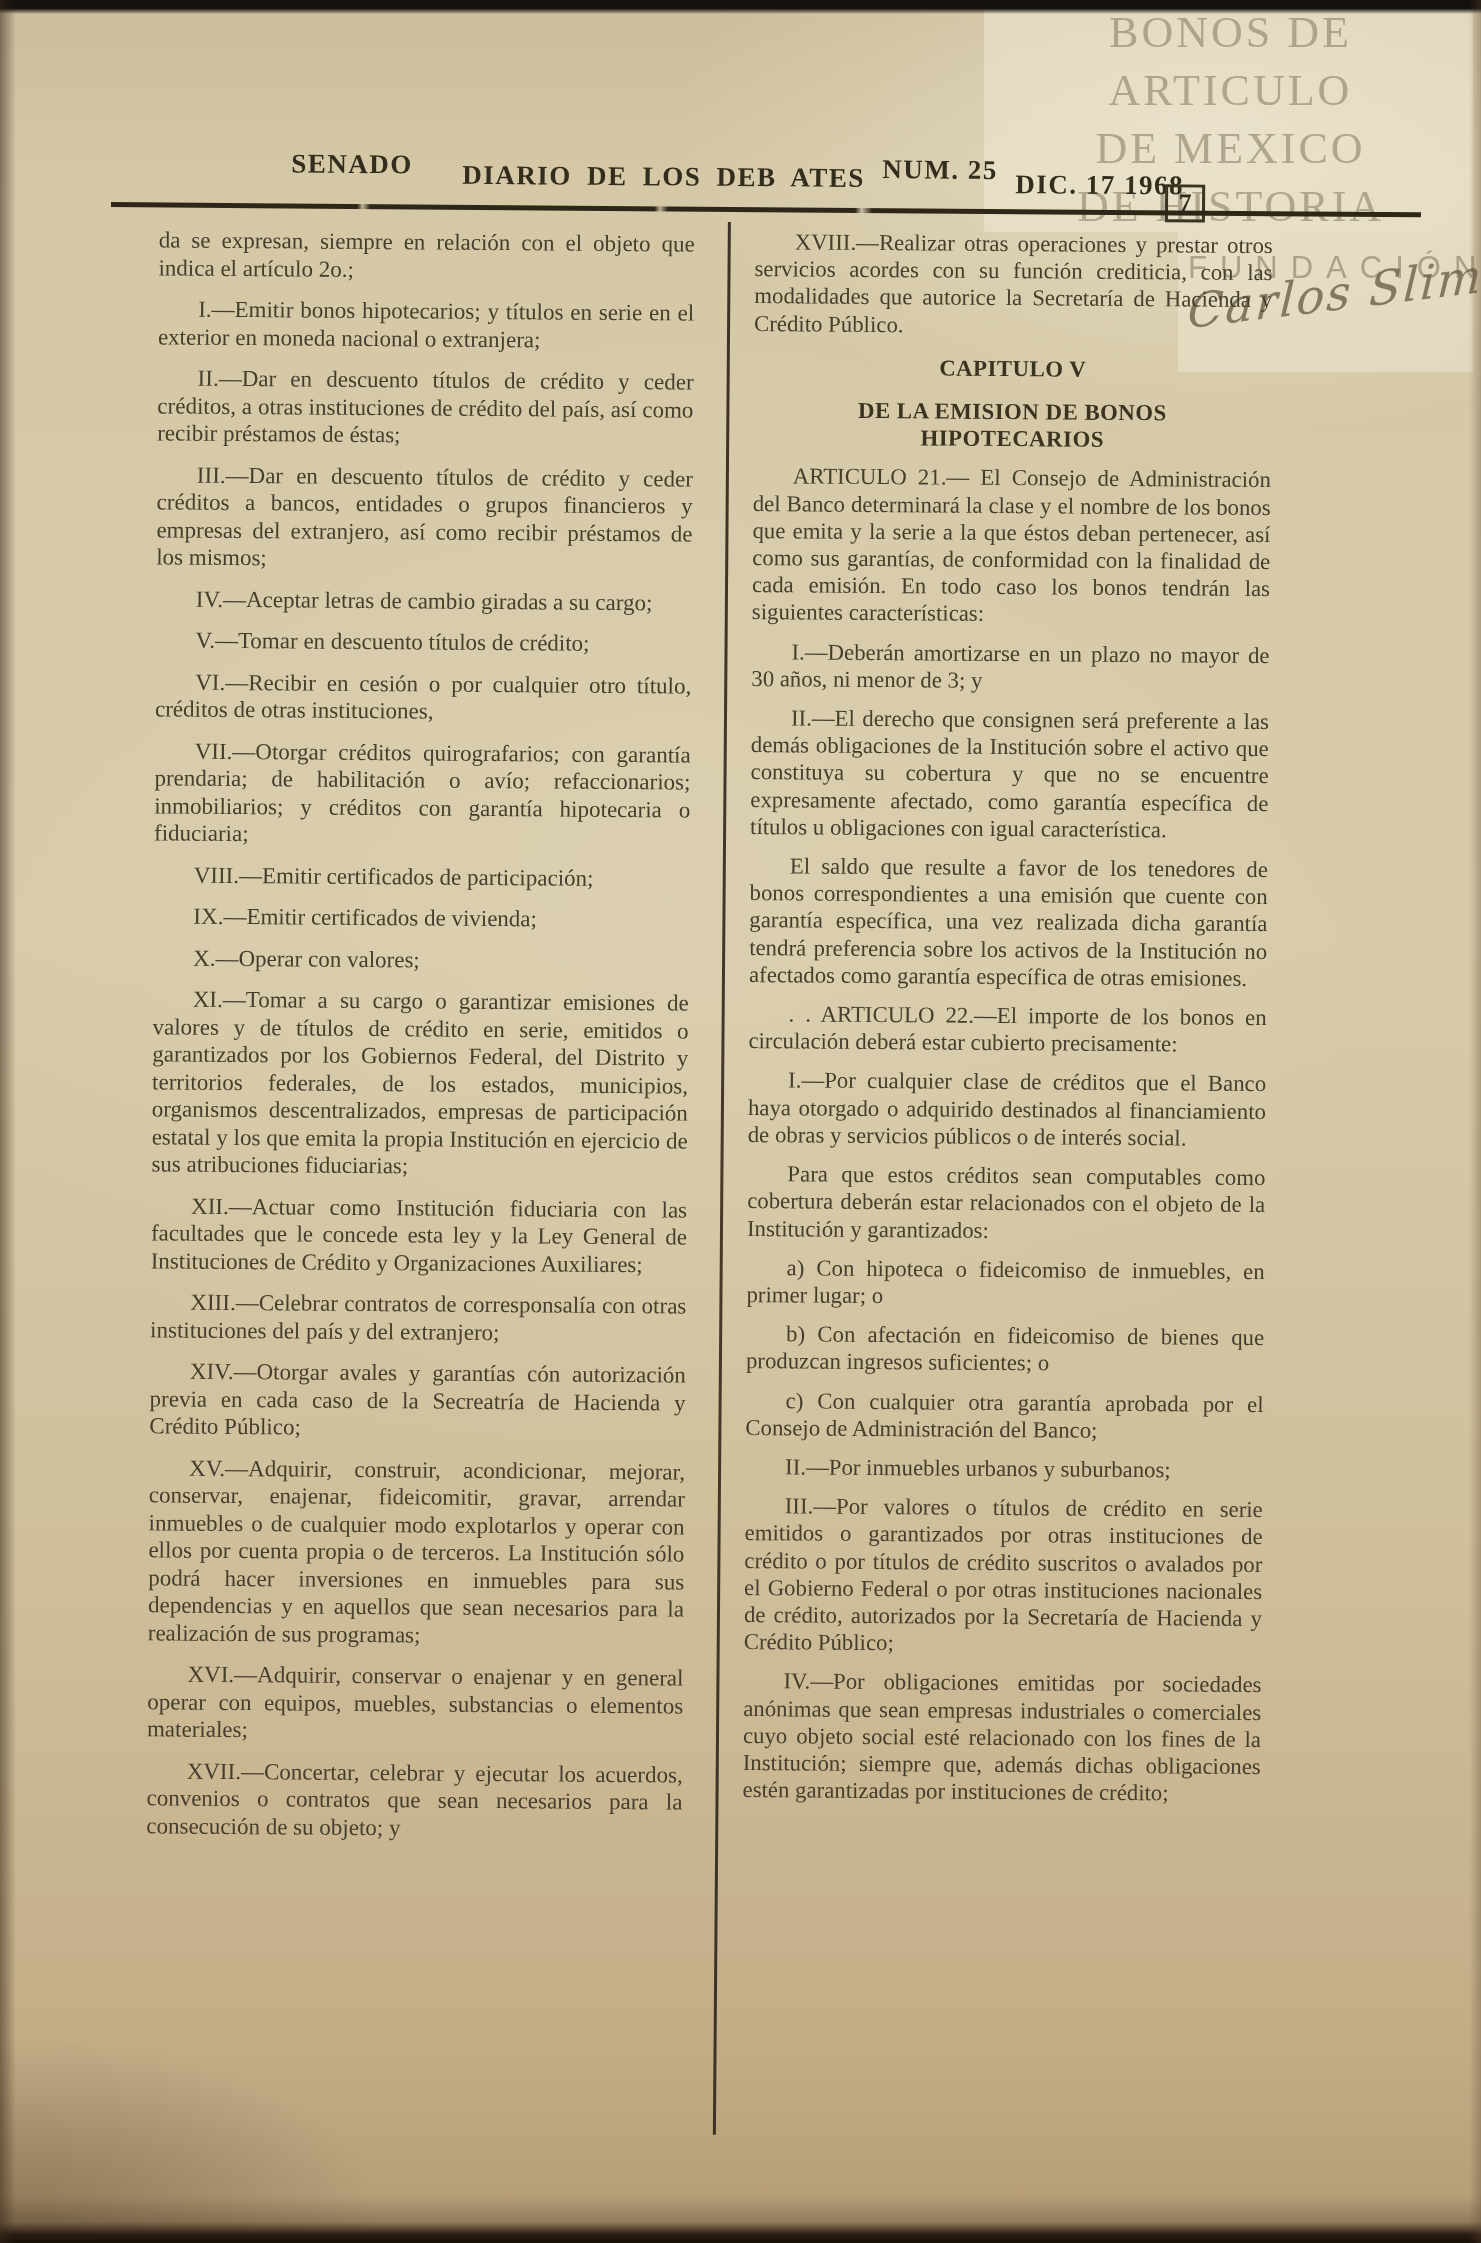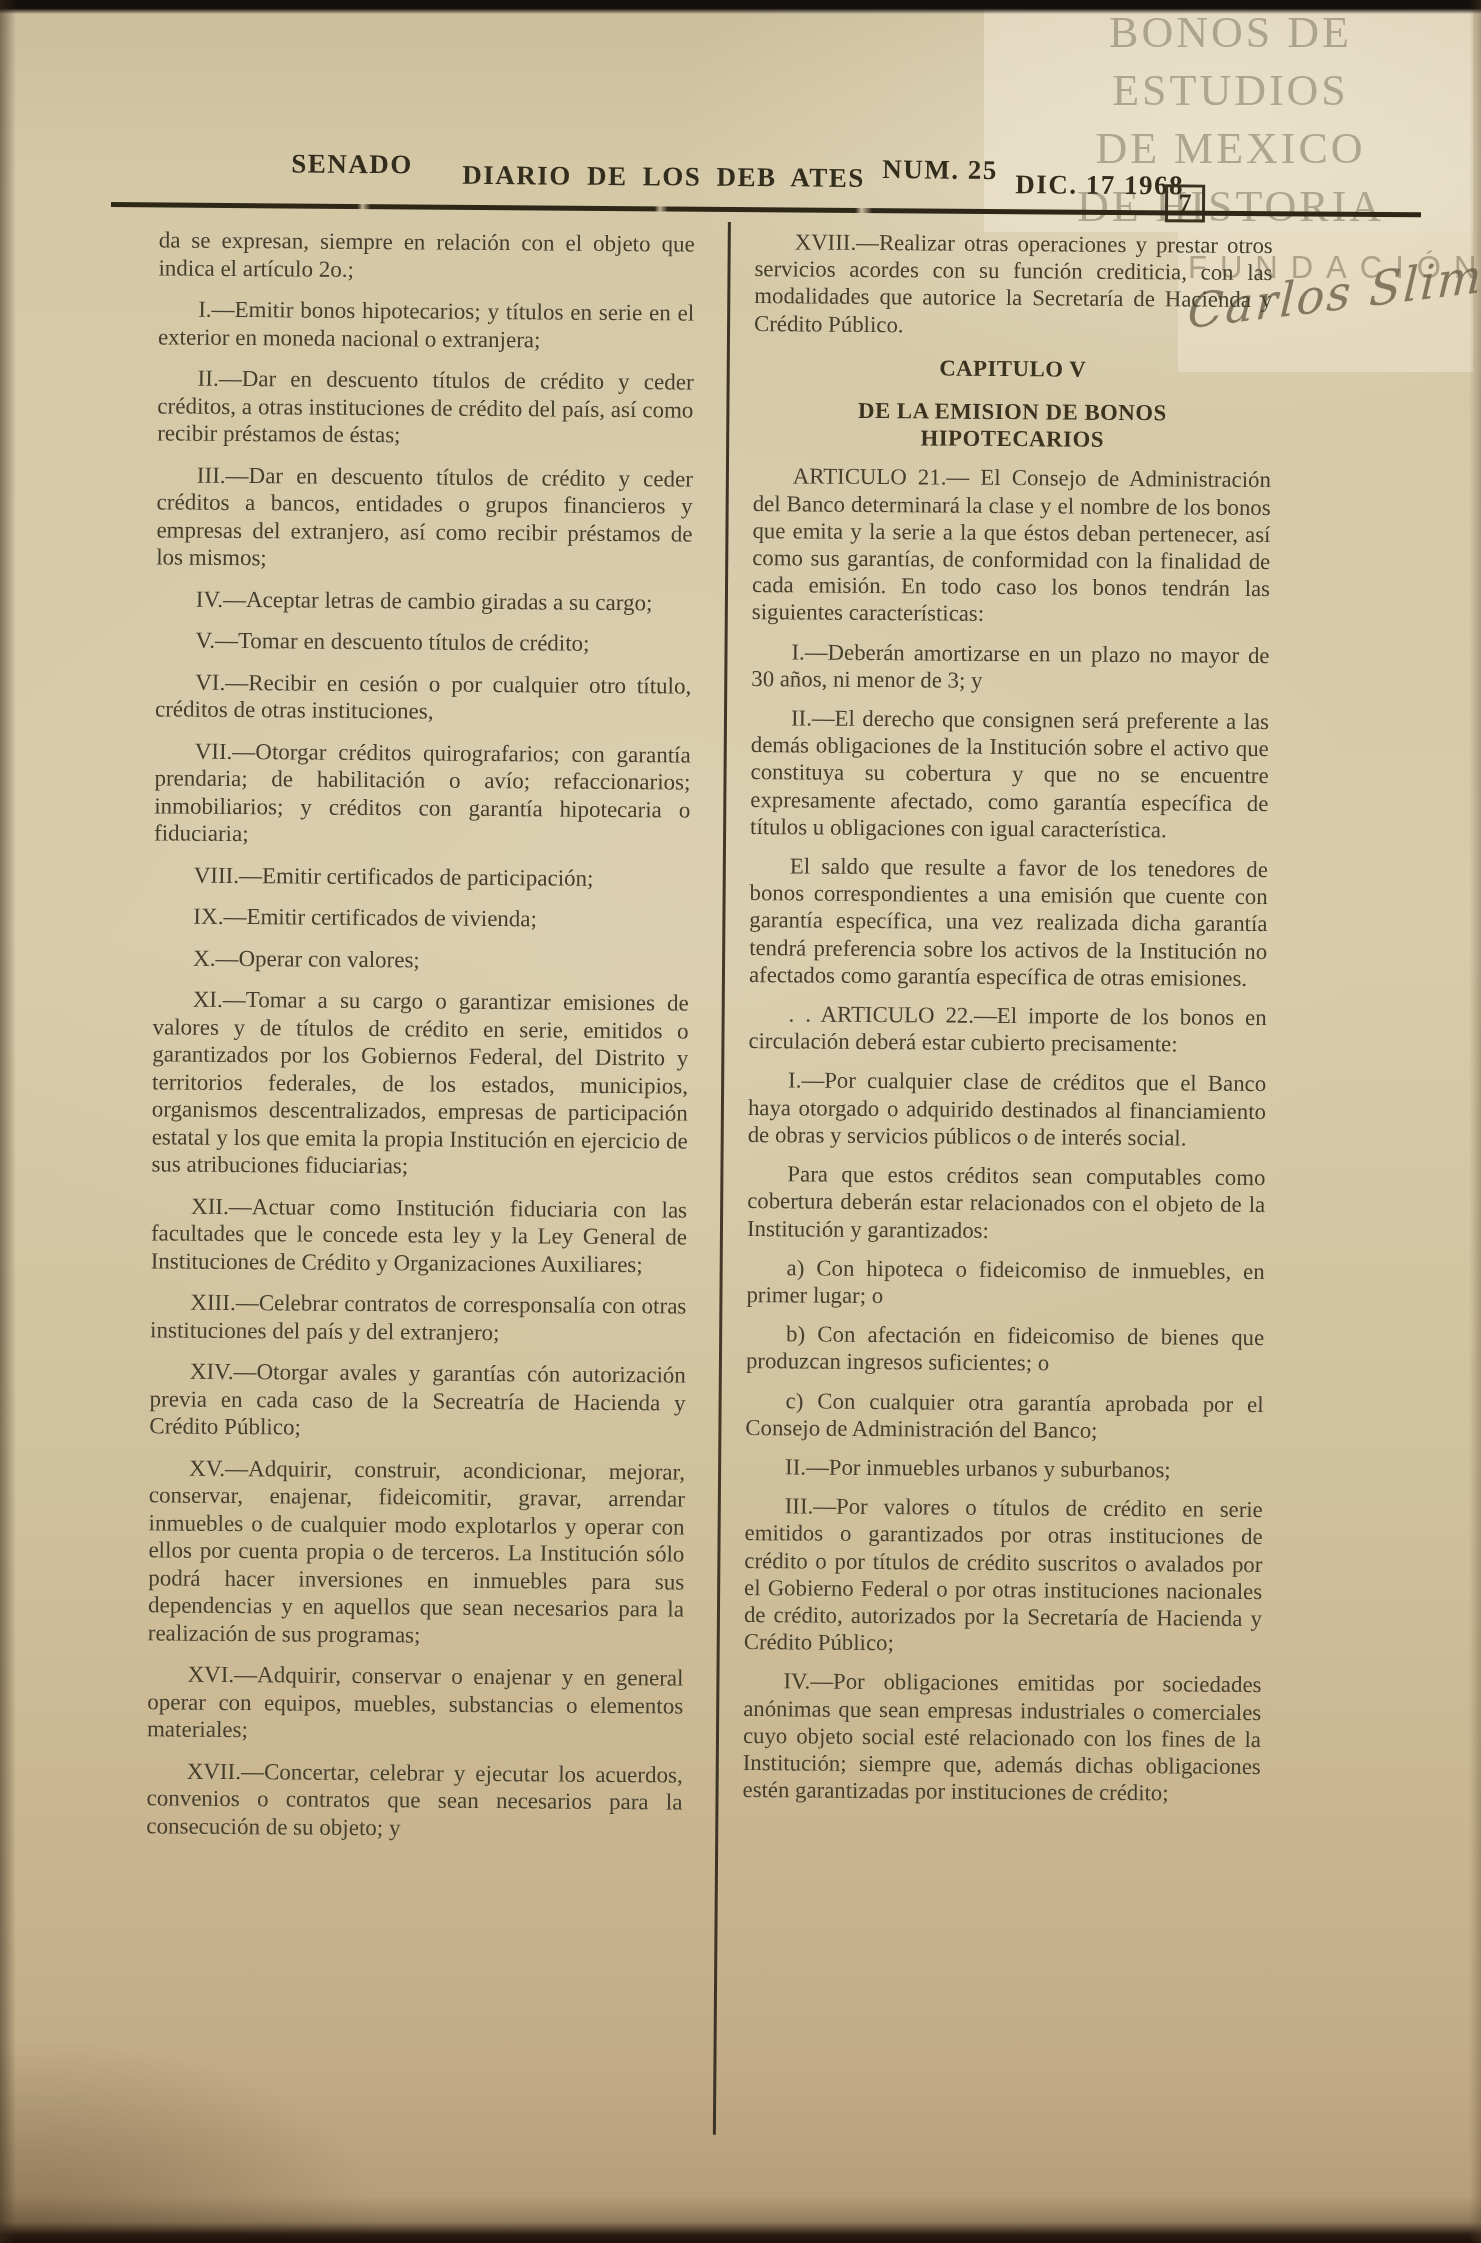--- a/index.html
+++ b/index.html
@@ -72,21 +72,21 @@
 </style>
 </head>
 <body>
 
 <div class="paper"></div>
 
 <div class="wm wm-back1"></div>
 <div class="wm wm-back2"></div>
 <div class="wm wm-lines">
   <div>BONOS DE</div>
-  <div>ESTUDIOS</div>
+  <div>ARTICULO</div>
   <div>DE MEXICO</div>
   <div>DE HISTORIA</div>
 </div>
 <div class="wm wm-foundation">FUNDACIÓN</div>
 <div class="wm wm-signature">Carlos Slim</div>
 
 <div class="scan">
   <span class="hdr hdr-senado">SENADO</span>
   <span class="hdr hdr-title">DIARIO DE LOS DEB ATES</span>
   <span class="hdr hdr-num">NUM. 25</span>

